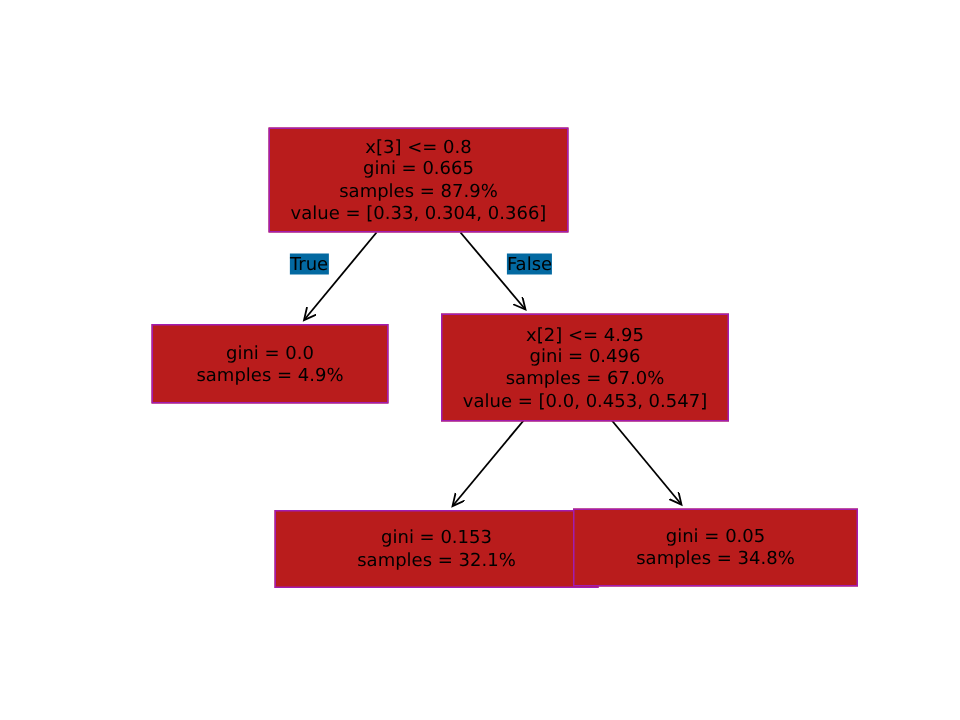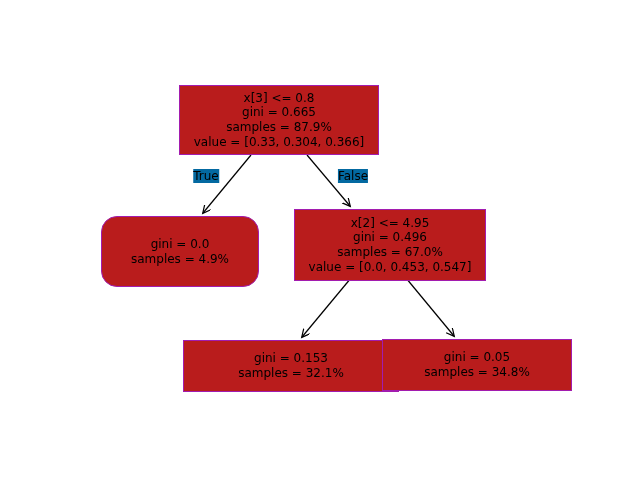--- a/index.html
+++ b/index.html
@@ -31,21 +31,21 @@
     display: flex;
     flex-direction: column;
     justify-content: center;
     align-items: center;
     text-align: center;
     font-size: 12px;
     line-height: 14.6px;
     white-space: nowrap;
   }
   #node-root        { left: 179px; top:  85px; width: 200px; height: 70px; }
-  #node-left        { left: 101px; top: 216px; width: 158px; height: 71px; border-radius: 16px; }
+  #node-left        { left: 101px; top: 216px; width: 158px; height: 53px; }
   #node-right       { left: 282px; top: 209px; width: 192px; height: 72px; margin-left: 12px; }
   #node-right-left  { left: 183px; top: 340px; width: 216px; height: 52px; }
   #node-right-right { left: 382px; top: 339px; width: 190px; height: 52px; }
   .edge-label {
     position: absolute;
     font-size: 12px;
     transform: translate(-50%, -50%);
     background: #0369a1;
   }
   #edge-label-true  { left: 206px; top: 176px; }

